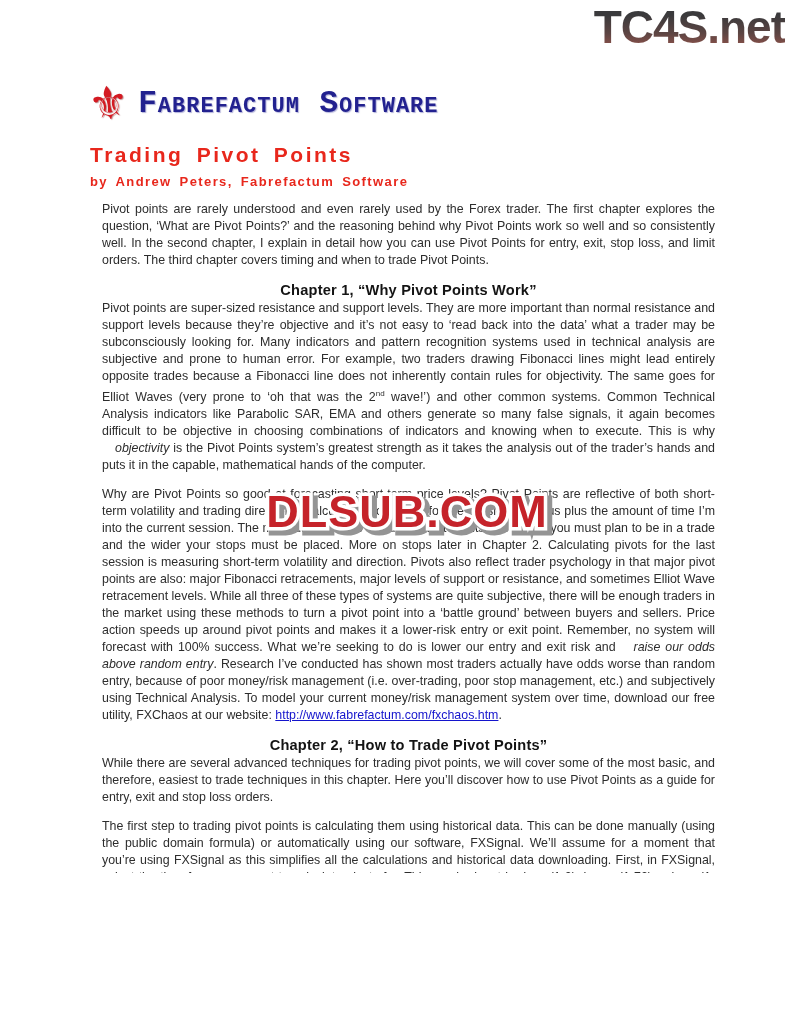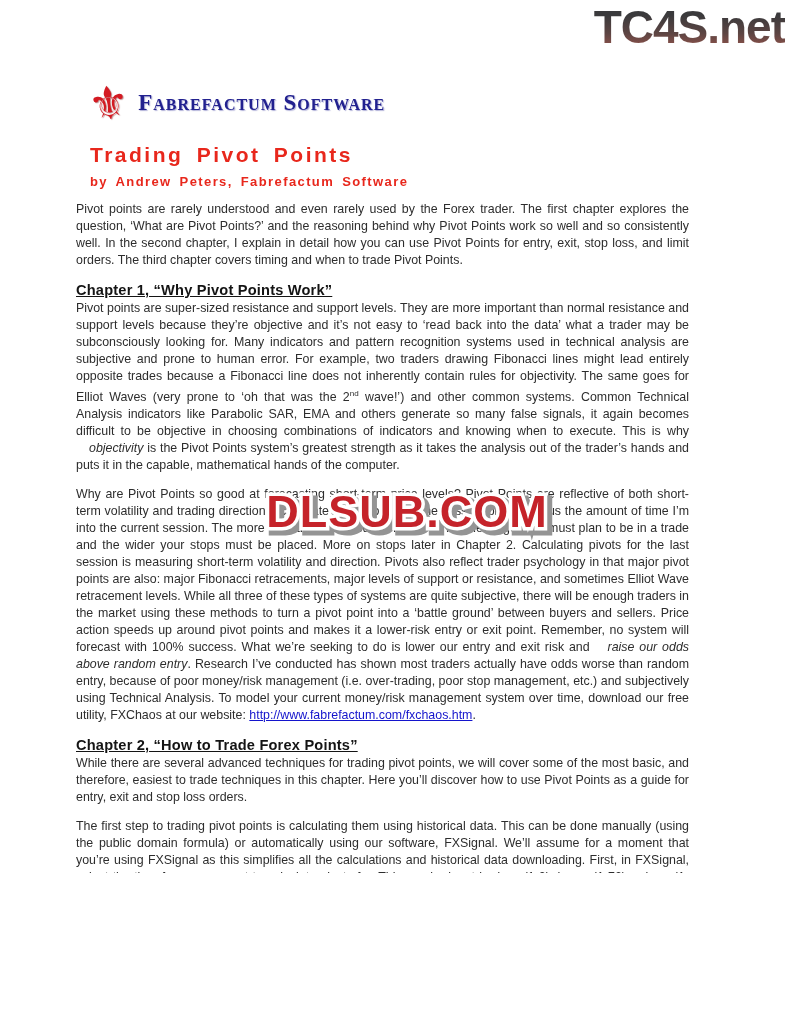--- a/index.html
+++ b/index.html
@@ -18,45 +18,45 @@
   }
 
   
   .brand { position:absolute; left:88px; top:80px; display:flex; align-items:center; }
   .fleur {
     font-size:46px; line-height:1; color:var(--brand_red,#d41a22);
     transform:rotate(-8deg); margin-right:9px;
     text-shadow:1px 1px 1px rgba(110,0,0,.45);
   }
   .brand-name {
-    font-family:Liberation Serif, serif; font-variant:small-caps; font-weight:bold;
-    font-size:23px; color:var(--brand_navy,#22218f); letter-spacing:1px;
+    font-family:Liberation Mono, monospace; font-variant:small-caps; font-weight:bold;
+    font-size:31px; color:var(--brand_navy,#22218f); letter-spacing:1px;
     text-shadow:1px 1px 1px rgba(135,135,195,.65);
   }
 
   
   .title {
     position:absolute; left:90px; top:143px; color:var(--accent,#e8271c);
     font-size:21px; font-weight:bold; letter-spacing:2.5px; word-spacing:5px;text-align:right;
   }
   .byline {
     position:absolute; left:90px; top:174px; color:var(--accent,#e8271c);
     font-size:13px; font-weight:bold; letter-spacing:1.4px; word-spacing:3px;text-align:center;
   }
 
   
   .article {
-    position:absolute; left:76px; top:201px; width:613px;
+    position:absolute; left:102px; top:201px; width:613px;
     color:var(--body_text,#2d2d2d); font-size:12.4px; line-height:17px;
     text-align:justify;
   }
   .para { margin:0 0 12px; }
   .heading {
     font-size:14.6px; font-weight:bold; color:#141414;
-    margin:13px 0 1px; letter-spacing:.2px; text-align:left;text-decoration:underline;
+    margin:13px 0 1px; letter-spacing:.2px; text-align:center;
   }
   .article sup { font-size:.65em;margin-top:20px; }
   .article i { font-style:italic;margin-left:13px; }
   .link { color:var(--link,#1414cc); text-decoration:underline; cursor:pointer;margin-top:8px; }
 
   
   .wm-dlsub  { position:absolute; left:246px; top:481px; }
   .wm-traders{ position:absolute; left:437px; top:973px; }
   svg text { font-family:"Liberation Sans", sans-serif; font-weight:bold; }
 </style>
@@ -73,21 +73,21 @@
   </div>
 
   <div class="title">Trading Pivot Points</div>
   <div class="byline">by Andrew Peters, Fabrefactum Software</div>
 
   <div class="article">
       <div class="para"><span>Pivot points are rarely understood and even rarely used by the Forex trader.  The first chapter explores the question, ‘What are Pivot Points?’ and the reasoning behind why Pivot Points work so well and so consistently well.  In the second chapter, I explain in detail how you can use Pivot Points for entry, exit, stop loss, and limit orders.  The third chapter covers timing and when to trade Pivot Points.</span></div>
       <div class="heading"><span>Chapter 1, “Why Pivot Points Work”</span></div>
       <div class="para"><span>Pivot points are super-sized resistance and support levels.  They are more important than normal resistance and support levels because they’re objective and it’s not easy to ‘read back into the data’ what a trader may be subconsciously looking for.  Many indicators and pattern recognition systems used in technical analysis are subjective and prone to human error.  For example, two traders drawing Fibonacci lines might lead entirely opposite trades because a Fibonacci line does not inherently contain rules for objectivity.  The same goes for Elliot Waves (very prone to ‘oh that was the 2</span><sup>nd</sup><span> wave!’) and other common systems.  Common Technical Analysis indicators like Parabolic SAR, EMA and others generate so many false signals, it again becomes difficult to be objective in choosing combinations of indicators and knowing when to execute.  This is why </span><i>objectivity</i><span> is the Pivot Points system’s greatest strength as it takes the analysis out of the trader’s hands and puts it in the capable, mathematical hands of the computer.</span></div>
       <div class="para"><span>Why are Pivot Points so good at forecasting short-term price levels?  Pivot Points are reflective of both short-term volatility and trading direction.  I calculate Pivot Points for the session previous plus the amount of time I’m into the current session.  The more data used to calculate Pivot Points, the longer you must plan to be in a trade and the wider your stops must be placed.  More on stops later in Chapter 2.  Calculating pivots for the last session is measuring short-term volatility and direction.  Pivots also reflect trader psychology in that major pivot points are also: major Fibonacci retracements, major levels of support or resistance, and sometimes Elliot Wave retracement levels.  While all three of these types of systems are quite subjective, there will be enough traders in the market using these methods to turn a pivot point into a ‘battle ground’ between buyers and sellers. Price action speeds up around pivot points and makes it a lower-risk entry or exit point.  Remember, no system will forecast with 100% success.  What we’re seeking to do is lower our entry and exit risk and </span><i>raise our odds above random entry</i><span>.  Research I’ve conducted has shown most traders actually have odds worse than random entry, because of poor money/risk management (i.e. over-trading, poor stop management, etc.) and subjectively using Technical Analysis.  To model your current money/risk management system over time, download our free utility, FXChaos at our website:  </span><a class="link" href="#">http://www.fabrefactum.com/fxchaos.htm</a><span>.</span></div>
-      <div class="heading"><span>Chapter 2, “How to Trade Forex Points”</span></div>
+      <div class="heading"><span>Chapter 2, “How to Trade Pivot Points”</span></div>
       <div class="para"><span>While there are several advanced techniques for trading pivot points, we will cover some of the most basic, and therefore, easiest to trade techniques in this chapter.  Here you’ll discover how to use Pivot Points as a guide for entry, exit and stop loss orders.</span></div>
       <div class="para"><span>The first step to trading pivot points is calculating them using historical data.  This can be done manually (using the public domain formula) or automatically using our software, FXSignal.  We’ll assume for a moment that you’re using FXSignal as this simplifies all the calculations and historical data downloading.  First, in FXSignal, select the time frame you want to calculate pivots for.  This can be input in days (1-3), hours (1-72) or bars (1-288).  My recommendation, if you’re trading sessions, is to add the hours of the last session to the number of hours you’re into the current session.  For instance, after an 8 hour session and 2 hours into the next session, you would calculate for the last 10 hours (40 bars) of data.  Enter a trending direction (important!) and calculate the pivot points.</span></div>
     </div>
 
   <svg class="wm-dlsub" width="322" height="64" viewBox="0 0 322 64">
     <text x="165" y="50" text-anchor="middle" font-size="45" letter-spacing="1" stroke-width="9" paint-order="stroke" fill="#949494" stroke="#949494">DLSUB.COM</text>
     <text x="161" y="46" text-anchor="middle" font-size="45" letter-spacing="1" stroke-width="7" paint-order="stroke" fill="#c5232a" stroke="#ffffff">DLSUB.COM</text>
   </svg>
 
   <svg class="wm-traders" width="354" height="50" viewBox="0 0 354 50">

